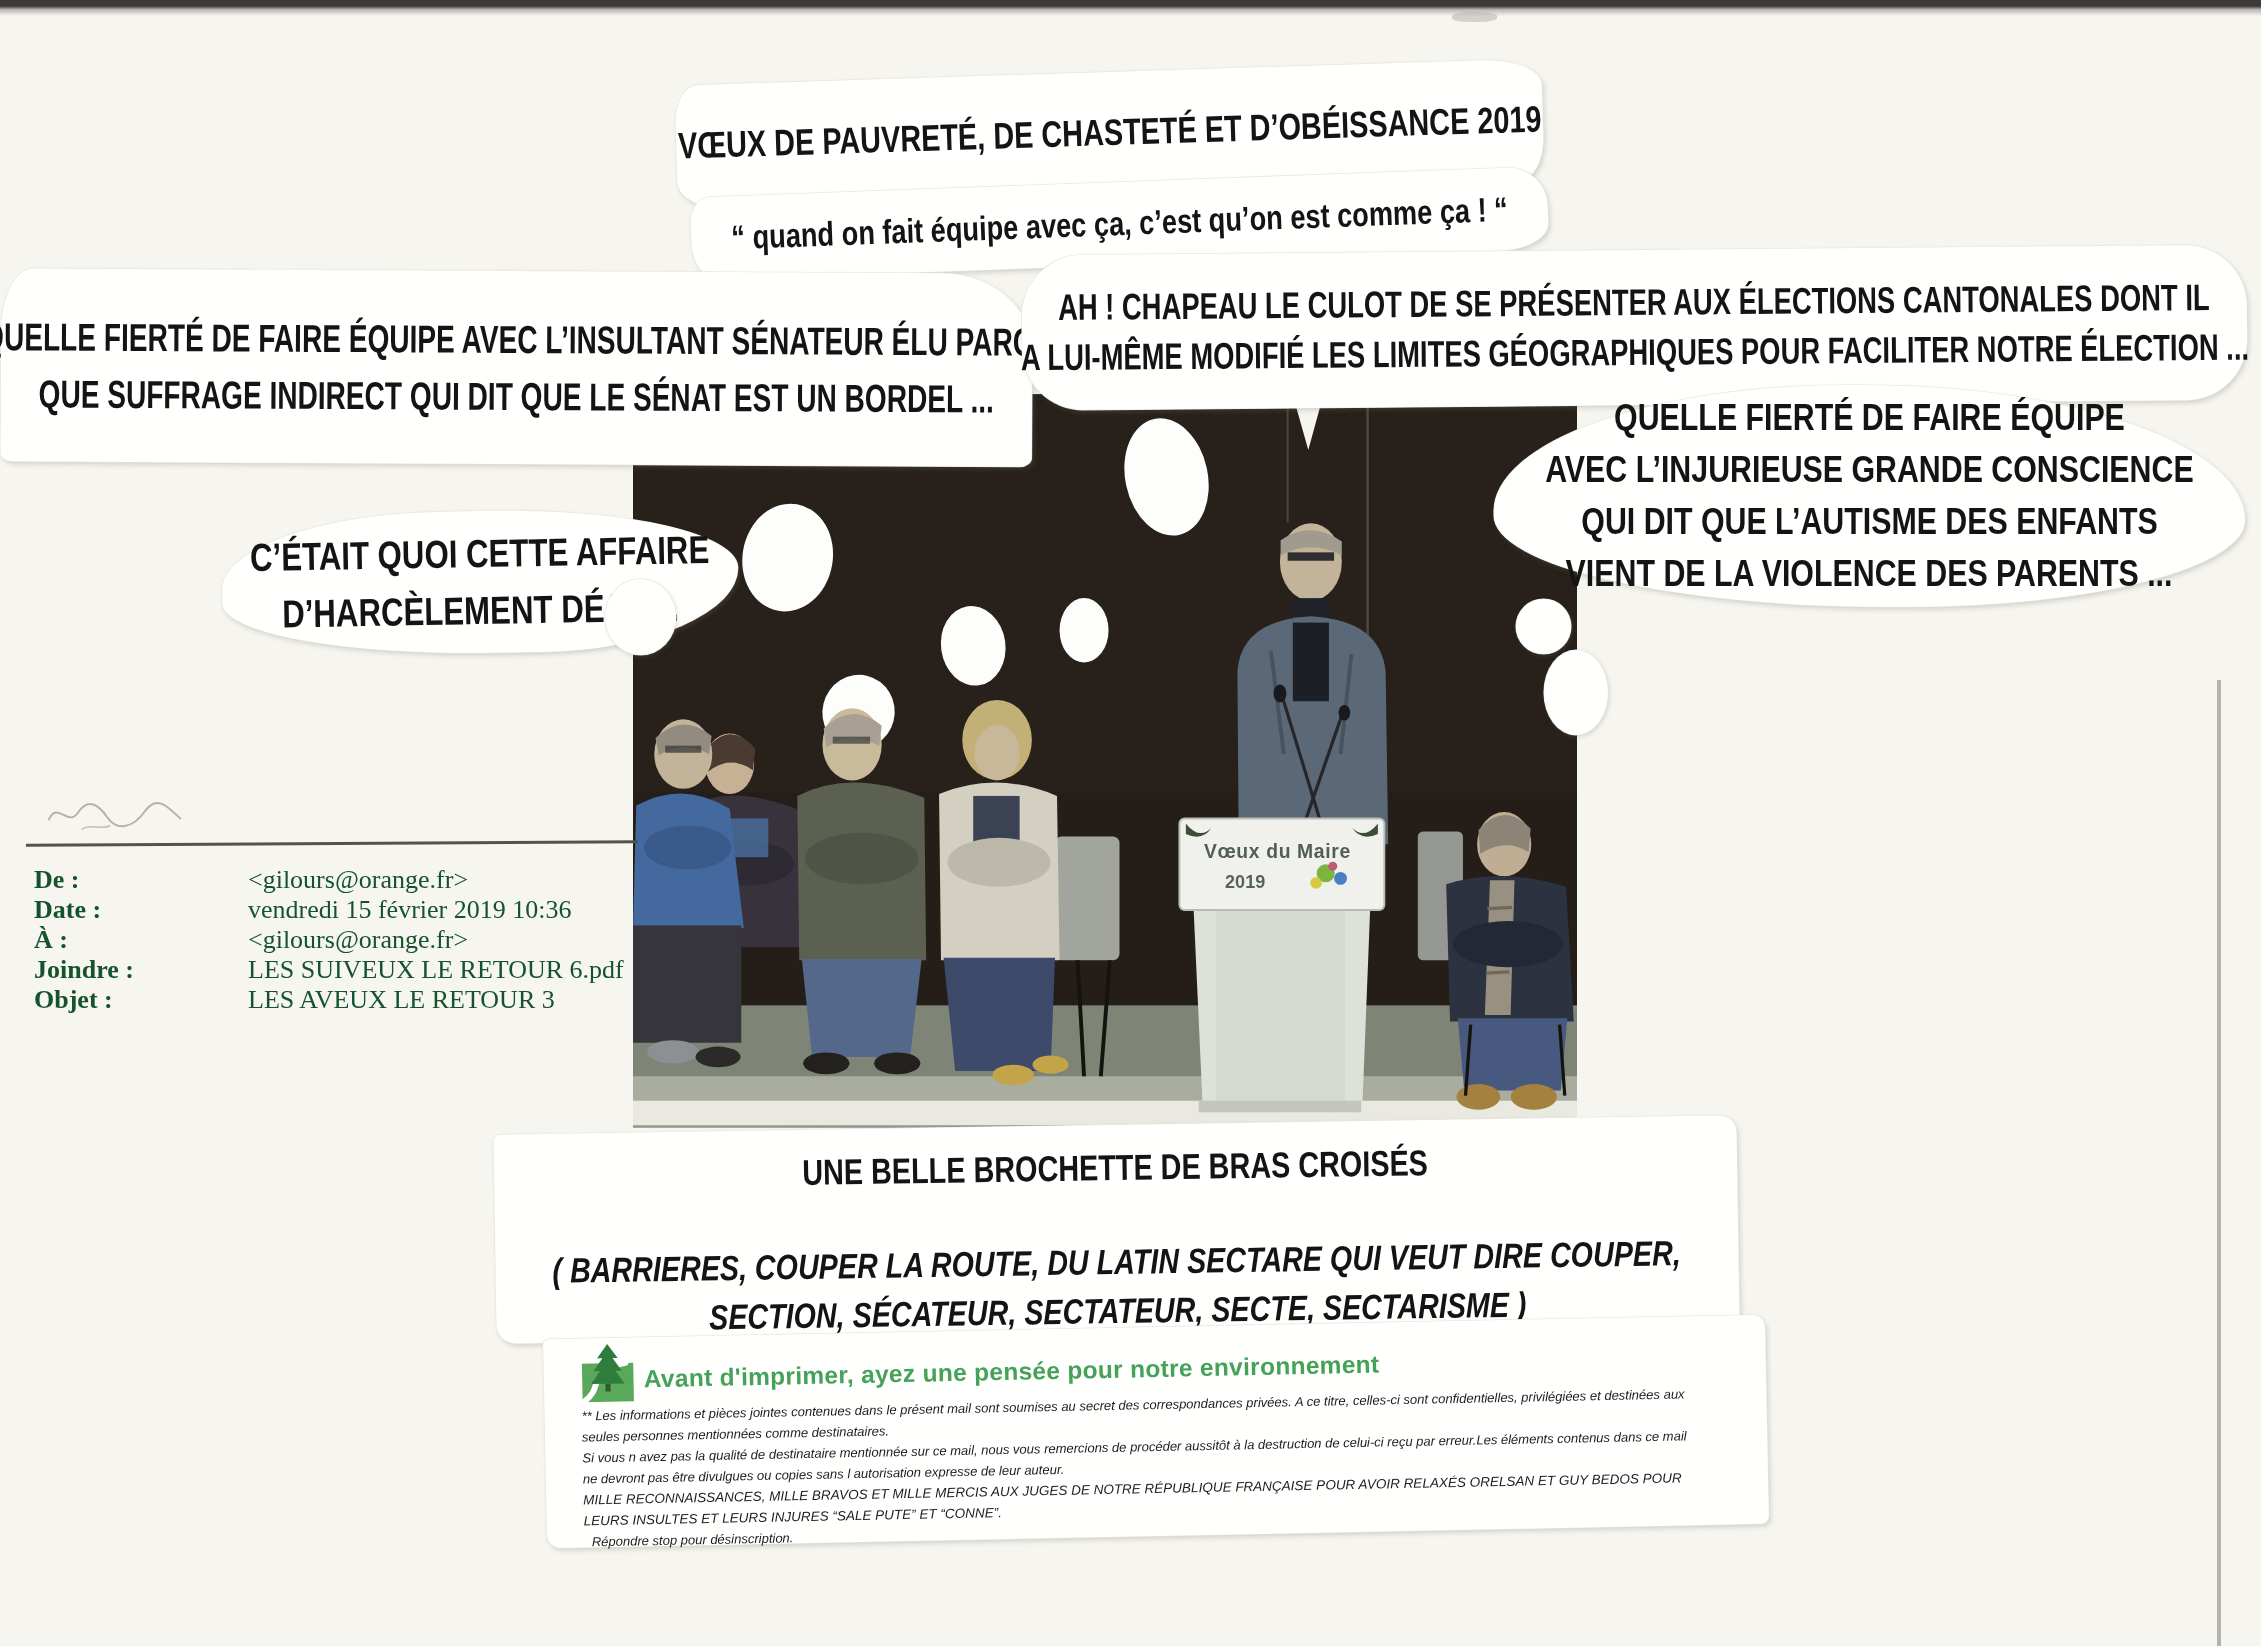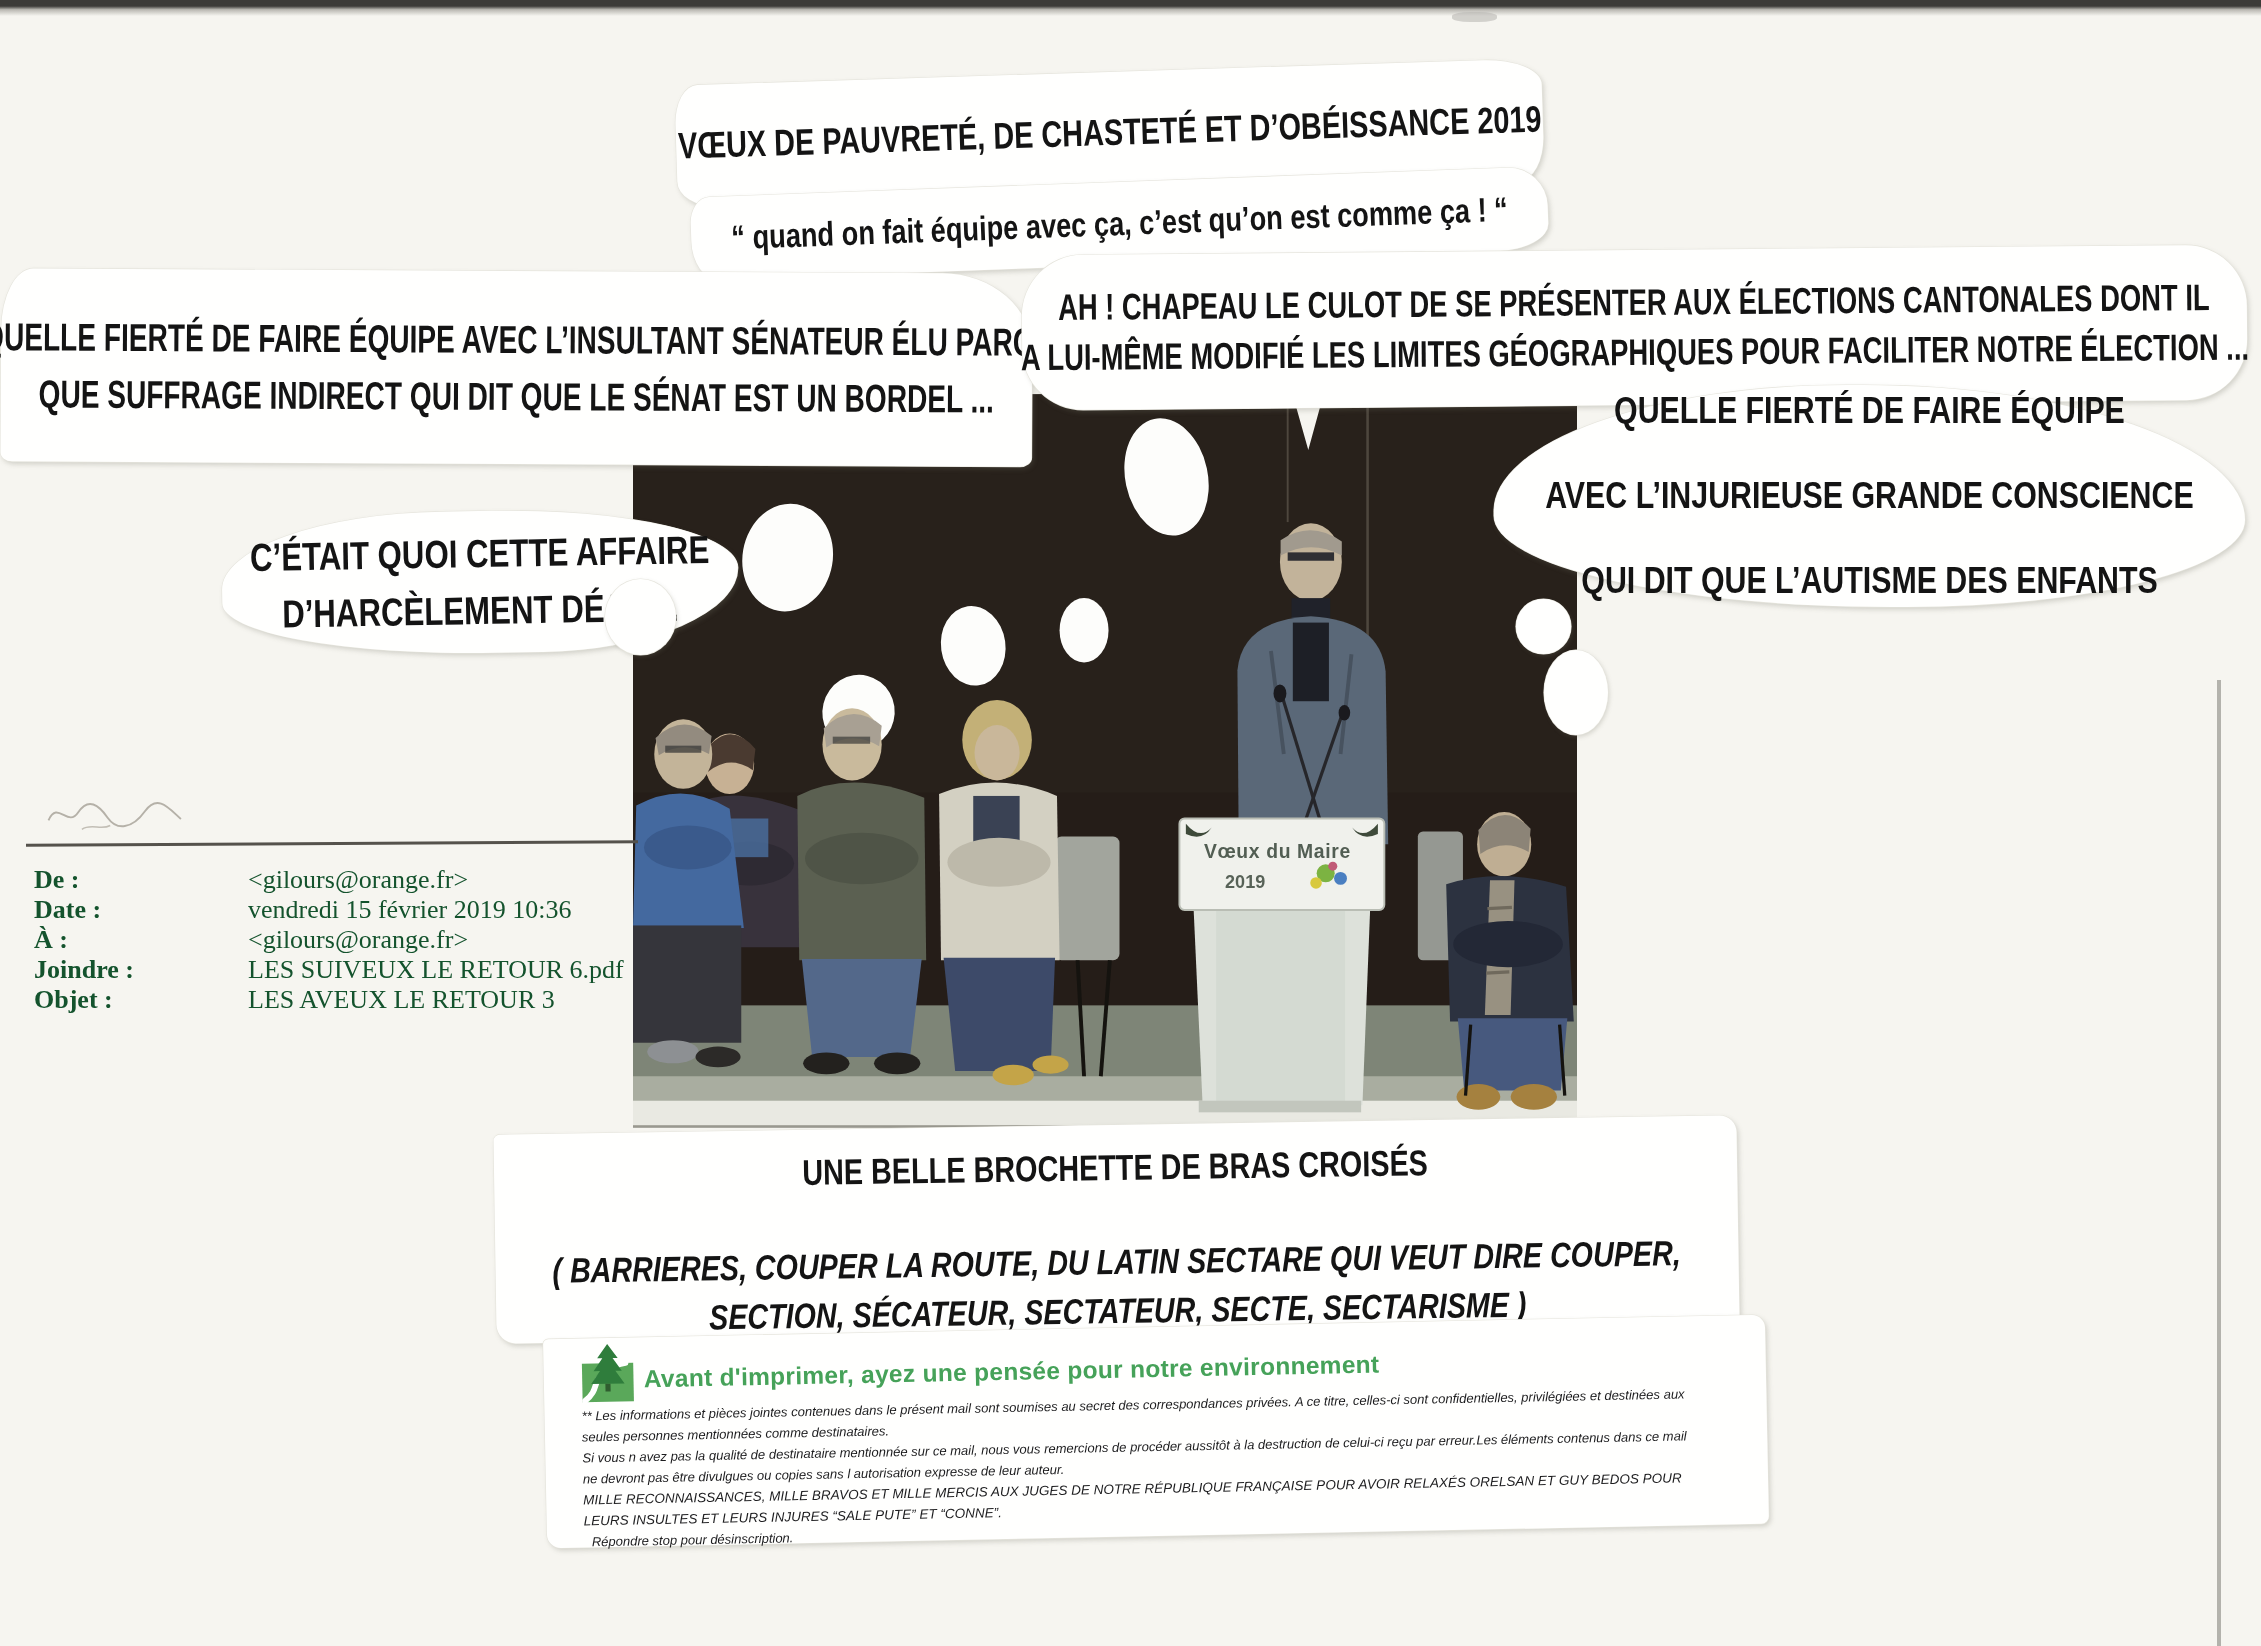--- a/index.html
+++ b/index.html
@@ -17,21 +17,21 @@
   .ln{white-space:nowrap;text-align:center;font-weight:700;color:#141414;}
   .sx{display:inline-block;transform-origin:50% 50%;white-space:nowrap;}
   .bump{position:absolute;background:#fffffe;border-radius:50%;z-index:3;
         box-shadow:0 0 0 0.6px #e6e5dd, 1.3px 1.9px 4.5px rgba(110,110,96,.25);}
   
   .t-title{font-size:37px;}  .t-title .sx{transform:scaleX(.78);}
   .t-quote{font-size:34px;}  .t-quote .sx{transform:scaleX(.8);}
   .t-senat{font-size:39px;line-height:57px;} .t-senat .sx{transform:scaleX(.72);}
   .t-chap{font-size:37px;line-height:50px;}  .t-chap .sx{transform:scaleX(.74);}
   .t-harc{font-size:39px;line-height:57px;}  .t-harc .sx{transform:scaleX(.8);}
-  .t-aut{font-size:37px;line-height:52px;justify-content:space-between;}   .t-aut .sx{transform:scaleX(.82);}
+  .t-aut{font-size:37px;line-height:52px;}   .t-aut .sx{transform:scaleX(.82);}
   .t-capt{font-size:36px;}                   .t-capt .sx{transform:scaleX(.8);}
   .t-paren{font-size:35px;line-height:49px;font-style:italic;} .t-paren .sx{transform:scaleX(.82);}
   
   #email{position:absolute;left:34px;top:865px;z-index:2;
          font-family:"Liberation Serif",serif;font-size:26px;line-height:30px;color:#14532d;}
   #email .row{display:flex;}
   #email .lbl{width:166px;font-weight:700;}
   #email .val{white-space:nowrap;margin-left:48px;}
   .hline{position:absolute;left:26px;top:842px;width:612px;height:2.6px;background:#55524c;
          transform:rotate(-.35deg);z-index:2;}
@@ -187,20 +187,21 @@
   <div class="cut t-harc" style="left:222px;top:511px;width:516px;height:142px;transform:rotate(-1deg);border-radius:45% 50% 40% 55% / 55% 45% 60% 40%;">
     <div class="ln"><span class="sx">C’ÉTAIT QUOI CETTE AFFAIRE</span></div>
     <div class="ln"><span class="sx">D’HARCÈLEMENT DÉJÀ ...</span></div>
   </div>
   <div class="bump" style="left:605px;top:579px;width:71px;height:76px;"></div>
 
   <div class="cut t-aut" style="left:1494px;top:385px;width:751px;height:222px;border-radius:48% 52% 46% 54% / 58% 62% 40% 42%;">
     <div class="ln"><span class="sx">QUELLE FIERTÉ DE FAIRE ÉQUIPE</span></div>
     <div class="ln"><span class="sx">AVEC L’INJURIEUSE GRANDE CONSCIENCE</span></div>
     <div class="ln"><span class="sx">QUI DIT QUE L’AUTISME DES ENFANTS</span></div>
+    <div class="ln"><span class="sx">VIENT DE LA VIOLENCE DES PARENTS ...</span></div>
   </div>
   <div class="bump" style="left:1516px;top:599px;width:55px;height:55px;"></div>
   <div class="bump" style="left:1544px;top:650px;width:64px;height:85px;"></div>
 
   <svg style="position:absolute;left:43px;top:792px;z-index:2;" width="155" height="45" viewBox="0 0 240 70">
     <path d="M8,44 C22,12 38,56 54,32 S86,20 100,40 S138,58 158,30 S196,26 214,42" fill="none" stroke="#b5b1a8" stroke-width="3"></path>
     <path d="M60,58 C74,48 90,60 104,52" fill="none" stroke="#c2beb5" stroke-width="2.5"></path>
   </svg>
   <div class="hline"></div>
 

